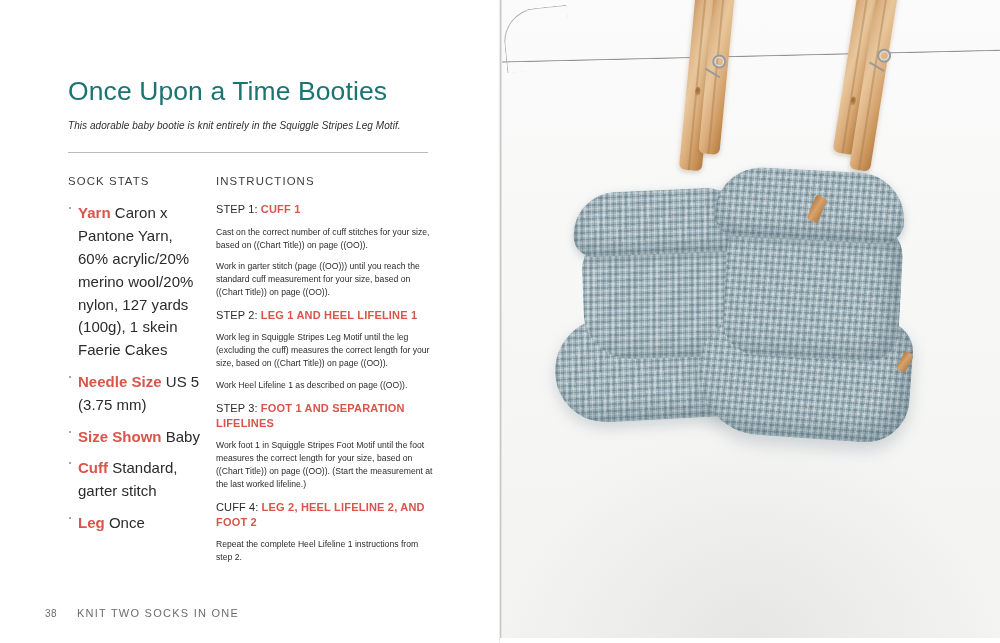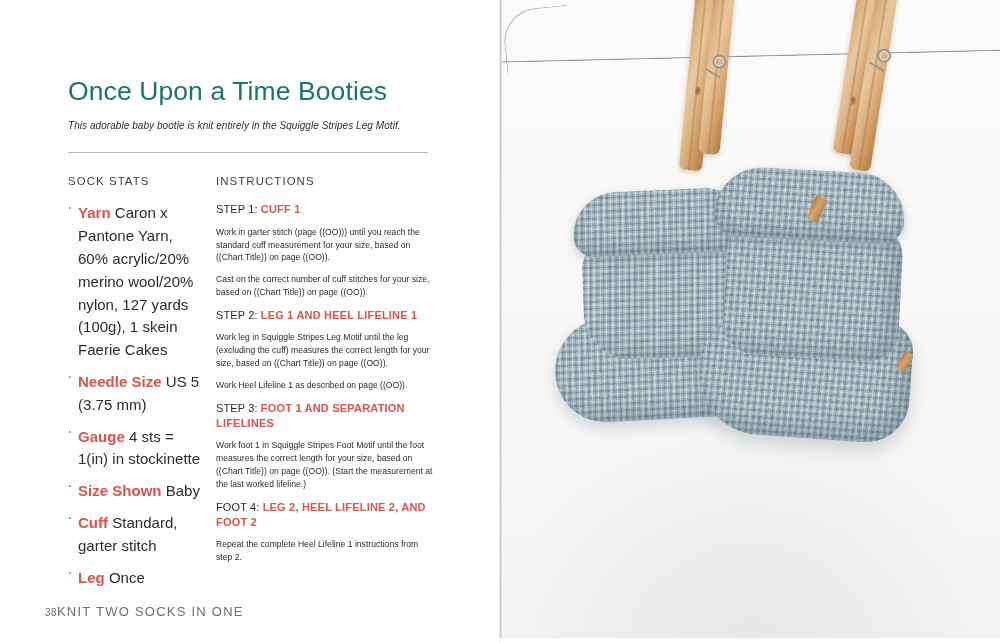--- a/index.html
+++ b/index.html
@@ -138,23 +138,24 @@
     align-items: baseline;
   }
 
   .folio {
     font-size: 10px;
     color: #6d6d6d;
     letter-spacing: 0.4px;
   }
 
   .running-head {
-    font-size: 13px;
+    font-size: 11px;
     color: #6d6d6d;
     letter-spacing: 1.25px;
+    margin-left: 20px;
   }
 
   
   .gutter {
     position: absolute;
     left: 499px;
     top: 0;
     width: 3px;
     height: 643px;
     background: linear-gradient(to right, #ffffff 0%, #c6c6c6 45%, #ededed 100%);
@@ -390,24 +391,20 @@
         <div class="col-stats">
           <h2 class="col-head">SOCK STATS</h2>
           <ul class="stats-list">
             <li>
               <span class="term">Yarn</span>
               <span>Caron x Pantone Yarn, 60% acrylic/20% merino wool/20% nylon, 127 yards (100g), 1 skein Faerie Cakes</span>
             </li>
             <li>
               <span class="term">Needle Size</span>
               <span>US 5 (3.75 mm)</span>
-            </li>
-            <li>
-              <span class="term">Gauge</span>
-              <span>4 sts = 1(in) in stockinette</span>
             </li>
             <li>
               <span class="term">Size Shown</span>
               <span>Baby</span>
             </li>
             <li>
               <span class="term">Cuff</span>
               <span>Standard, garter stitch</span>
             </li>
             <li>
@@ -418,22 +415,22 @@
         </div>
 
         <div class="col-instructions">
           <h2 class="col-head">INSTRUCTIONS</h2>
 
           <div>
             <p class="step-head">
               <span>STEP 1:</span>
               <span class="step-name">CUFF 1</span>
             </p>
+            <p class="body-text">Cast on the correct number of cuff stitches for your size, based on ((Chart Title)) on page ((OO)).</p>
             <p class="body-text">Work in garter stitch (page ((OO))) until you reach the standard cuff measurement for your size, based on ((Chart Title)) on page ((OO)).</p>
-            <p class="body-text">Cast on the correct number of cuff stitches for your size, based on ((Chart Title)) on page ((OO)).</p>
           </div>
 
           <div>
             <p class="step-head">
               <span>STEP 2:</span>
               <span class="step-name">LEG 1 AND HEEL LIFELINE 1</span>
             </p>
             <p class="body-text">Work leg in Squiggle Stripes Leg Motif until the leg (excluding the cuff) measures the correct length for your size, based on ((Chart Title)) on page ((OO)).</p>
             <p class="body-text">Work Heel Lifeline 1 as described on page ((OO)).</p>
           </div>
@@ -441,21 +438,21 @@
           <div>
             <p class="step-head">
               <span>STEP 3:</span>
               <span class="step-name">FOOT 1 AND SEPARATION LIFELINES</span>
             </p>
             <p class="body-text">Work foot 1 in Squiggle Stripes Foot Motif until the foot measures the correct length for your size, based on ((Chart Title)) on page ((OO)). (Start the measurement at the last worked lifeline.)</p>
           </div>
 
           <div>
             <p class="step-head">
-              <span>FOOT 4:</span>
+              <span>CUFF 4:</span>
               <span class="step-name">LEG 2, HEEL LIFELINE 2, AND FOOT 2</span>
             </p>
             <p class="body-text">Repeat the complete Heel Lifeline 1 instructions from step 2.</p>
           </div>
 
         </div>
       </div>
     </div>
 
     <div class="footer">

